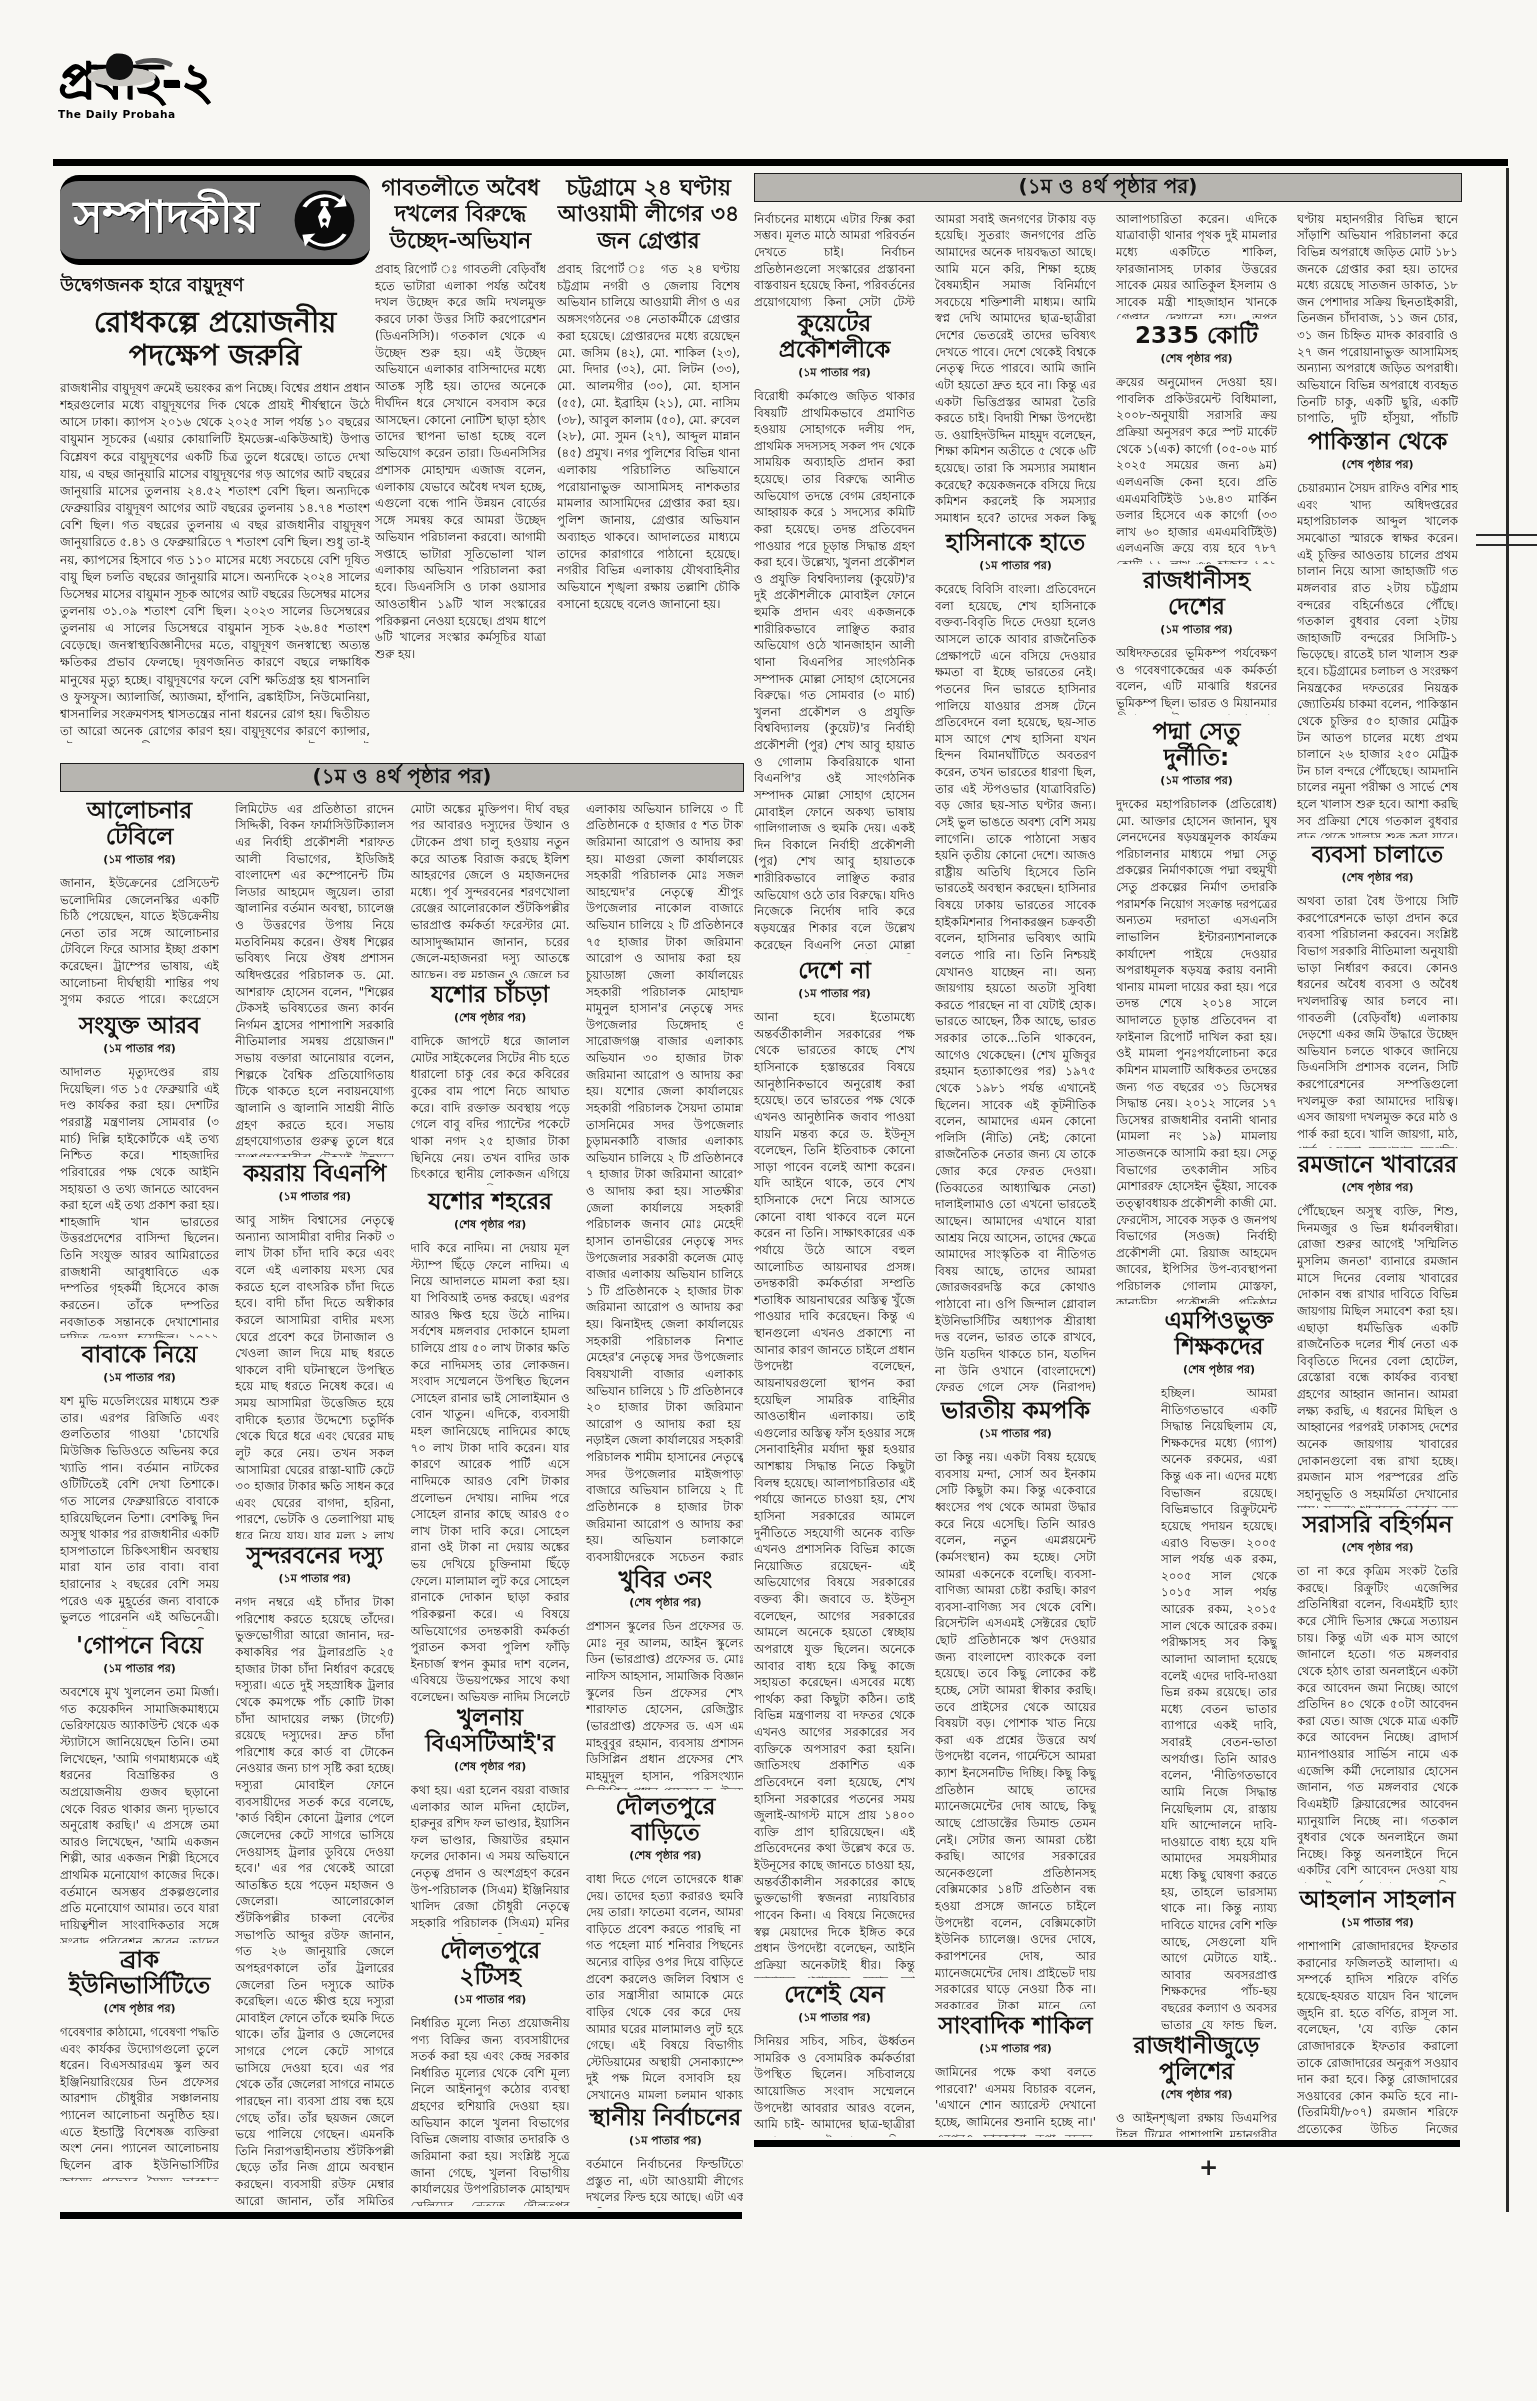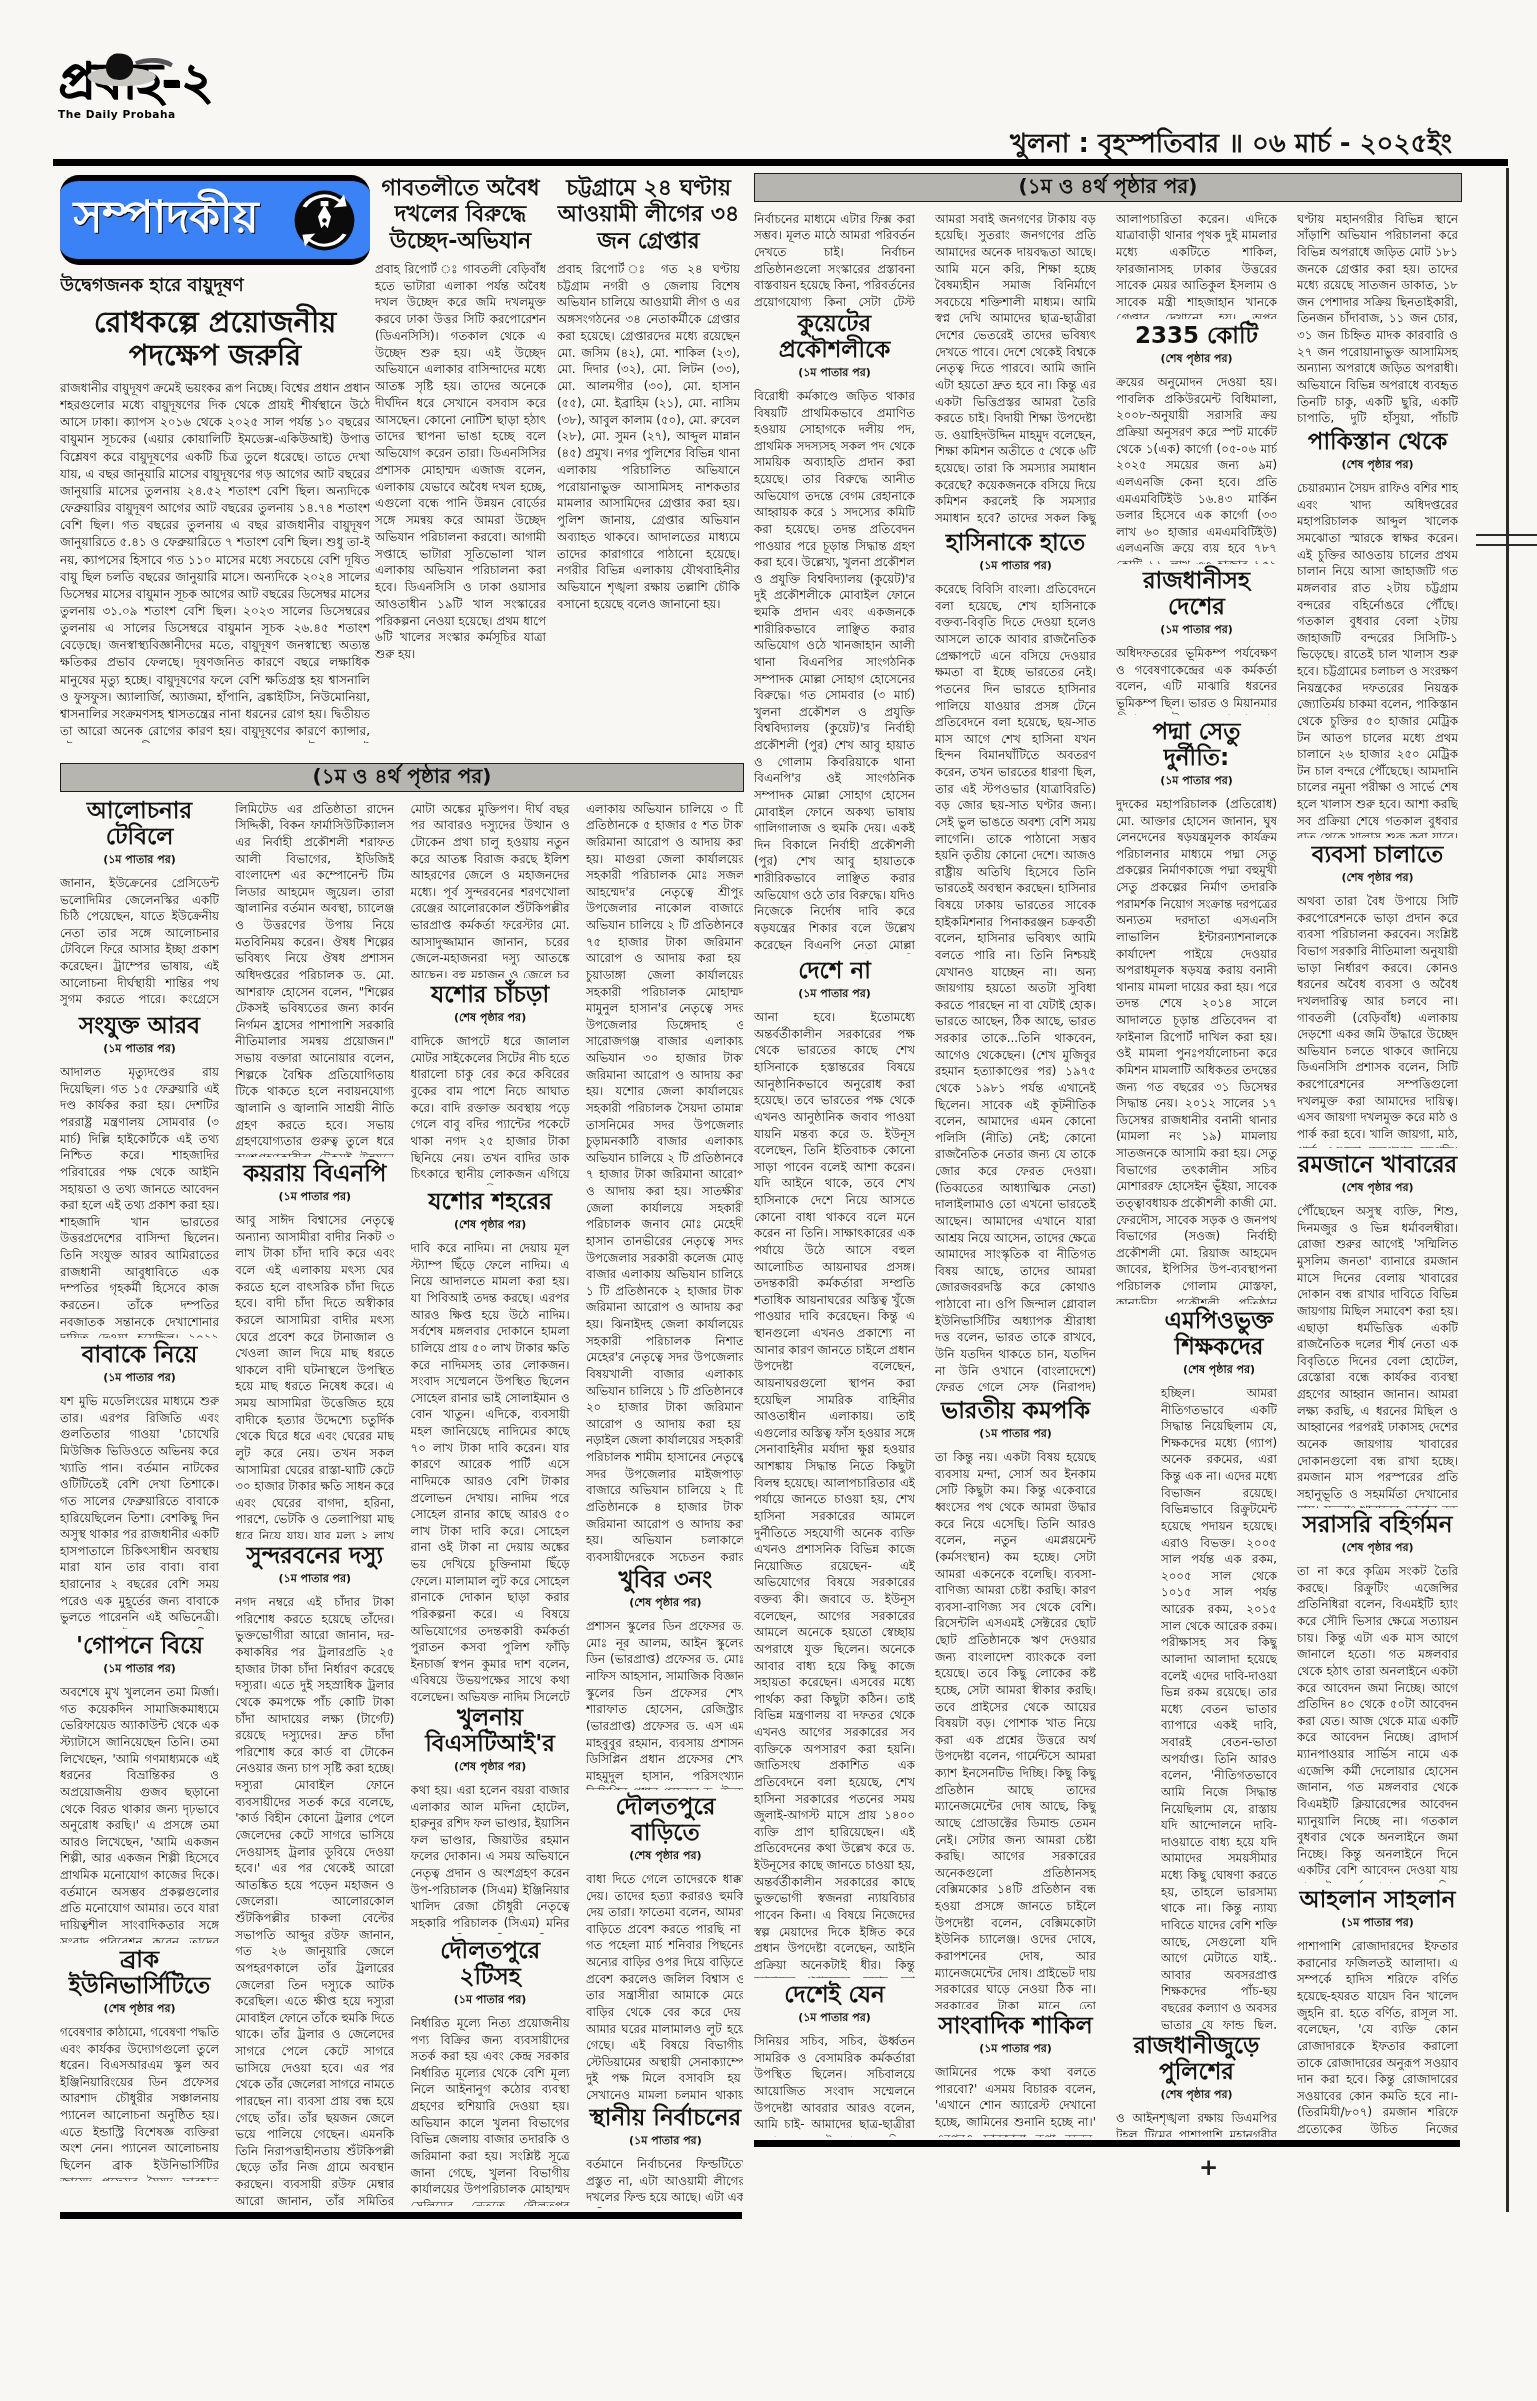--- a/index.html
+++ b/index.html
@@ -16,21 +16,21 @@
   .edge-rule{position:absolute;left:1506px;top:168px;width:2.9px;height:2044px;background:#2b2b2b;}
   .edge-tick{position:absolute;left:1476px;top:534px;width:61px;height:1.9px;background:#2b2b2b;}
   .edge-tick2{position:absolute;left:1476px;top:544px;width:61px;height:1.9px;background:#2b2b2b;}
   
   .contbar{position:absolute;background:#b7b5b0;border:1px solid #1c1c1c;display:flex;
            align-items:center;justify-content:center;font-size:20px;font-weight:800;color:#111;}
   .contbar.right{left:754px;top:173px;width:706px;height:27px;}
   .contbar.left{left:60px;top:763px;width:682px;height:27px;}
   
   .editorial{position:absolute;left:60px;top:175px;width:310px;height:582px;overflow:hidden;}
-  .ed-banner{position:relative;height:90px;background:#3b82f6;border-top:6.7px solid #000;
+  .ed-banner{position:relative;height:90px;background:#737373;border-top:6.7px solid #000;
              border-bottom:6.7px solid #000;border-radius:19px;display:flex;align-items:center;
              justify-content:space-between;padding:0 13.4px;box-sizing:border-box;}
   .ed-banner-title{color:#fff;font-size:44px;font-weight:900;text-shadow:1px 1px 0 #000;}
   .ed-icon{width:65px;height:65px;flex:0 0 auto;}
   .ed-dateline{text-align:center;font-size:14px;font-weight:800;margin-top:8.6px;}
   .ed-kicker{text-align:left;font-size:18px;font-weight:800;margin-top:5.8px;}
   .ed-headline{text-align:center;font-size:29px;font-weight:900;line-height:1.15;margin-top:3.8px;}
   .ed-body{font-size:12px;line-height:1.43;text-align:justify;margin-top:7.7px;height:363px;overflow:hidden;}
   
   .top-article{position:absolute;top:175px;height:582px;overflow:hidden;}
@@ -61,21 +61,20 @@
 
   <div class="logo">
     <svg class="logo-art" viewBox="0 0 120 40">
       <ellipse cx="38" cy="26" rx="36" ry="10" fill="#c9c7c2"></ellipse>
       <path d="M30 2 C44 0 52 6 50 18 C48 28 38 32 28 28 C20 24 18 8 30 2 Z" fill="#111"></path>
       <path d="M52 10 C66 4 84 6 92 12 L90 16 C78 10 64 10 54 14 Z" fill="#555"></path>
     </svg>
     <div class="logo-title">প্রবাহ-২</div>
     <div class="logo-sub">The Daily Probaha</div>
   </div>
-  <div class="page-dateline">খুলনা : বৃহস্পতিবার ॥ ০৬ মার্চ - ২০২৫ইং</div>
   <div class="header-rule"></div>
   <div class="edge-rule"></div>
   <div class="edge-tick"></div>
   <div class="edge-tick2"></div>
 
   <div class="contbar right">(১ম ও ৪র্থ পৃষ্ঠার পর)</div>
   <div class="contbar left">(১ম ও ৪র্থ পৃষ্ঠার পর)</div>
 
   <div class="editorial">
     <div class="ed-banner">

